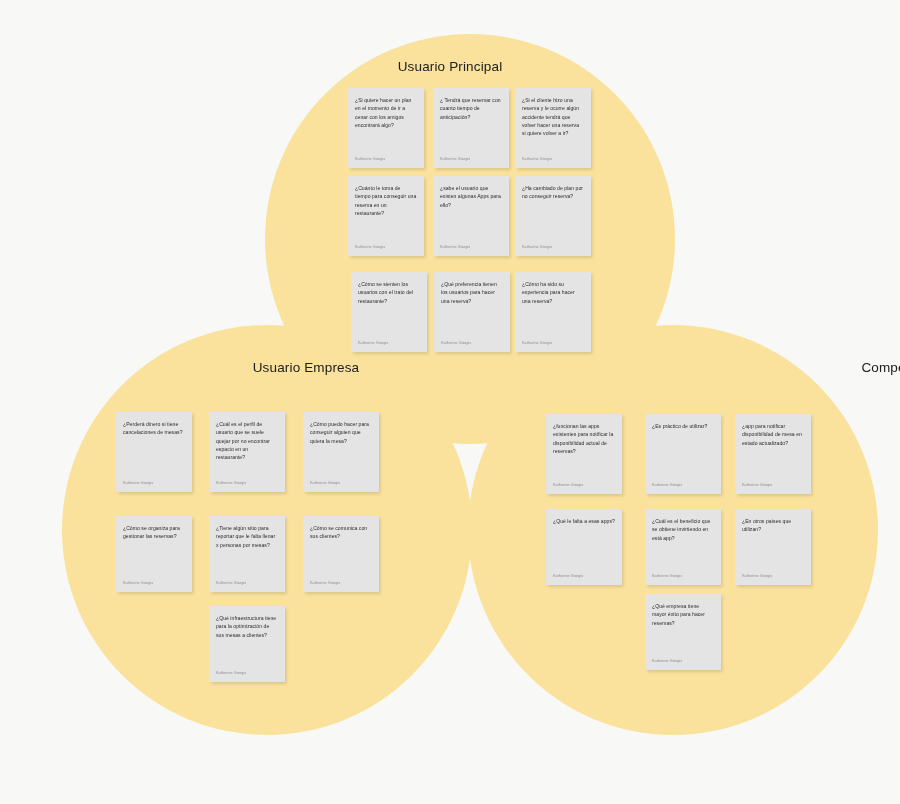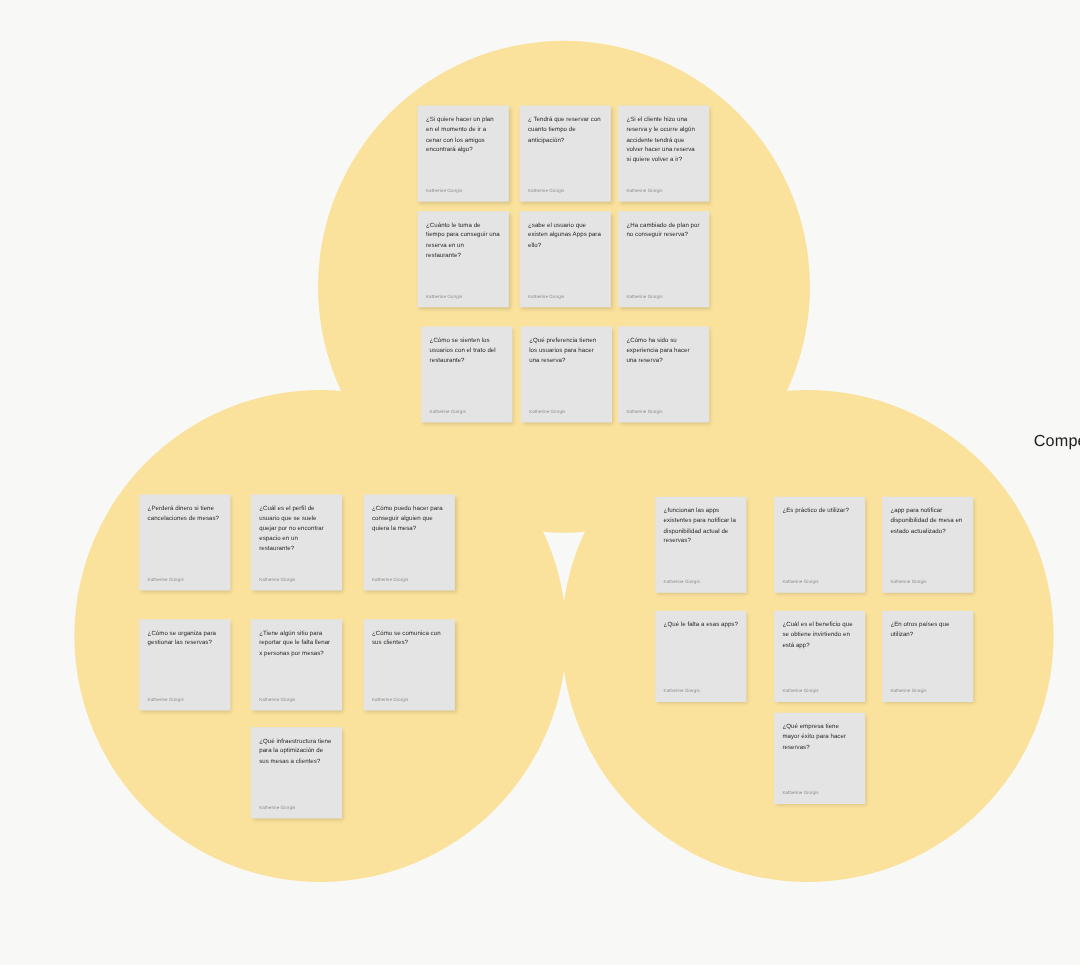--- a/index.html
+++ b/index.html
@@ -73,20 +73,22 @@
 </style>
 </head>
 <body>
 
 <div id="board">
 
   <div class="circle circle-top"></div>
   <div class="circle circle-left"></div>
   <div class="circle circle-right"></div>
 
+  <div class="section-title title-top">Usuario Principal</div>
+  <div class="section-title title-left">Usuario Empresa</div>
   <div class="section-title title-right">Competencia</div>
 
   <div id="cards-layer">
       <div class="card" style="left: 348px; top: 88px; width: 76px; height: 80px;">
         <div class="card-text">¿Si quiere hacer  un plan en el momento de ir a cenar con los amigos encontrará algo?</div>
         <div class="card-author">Katherine Giorgis</div>
       </div>
       <div class="card" style="left: 433px; top: 88px; width: 76px; height: 80px;">
         <div class="card-text">¿ Tendrá que reservar con cuanto tiempo de anticipación?</div>
         <div class="card-author">Katherine Giorgis</div>

